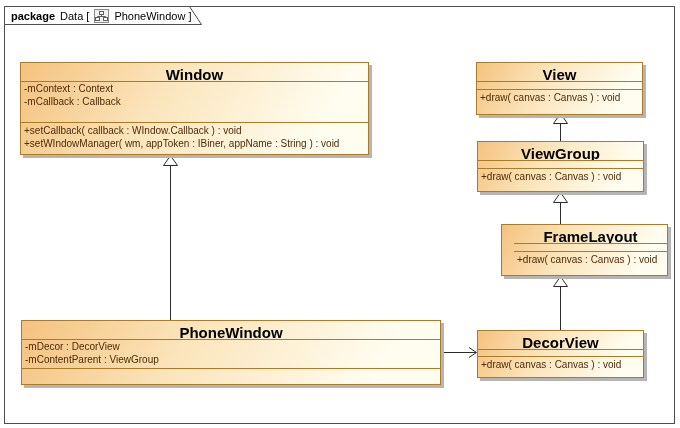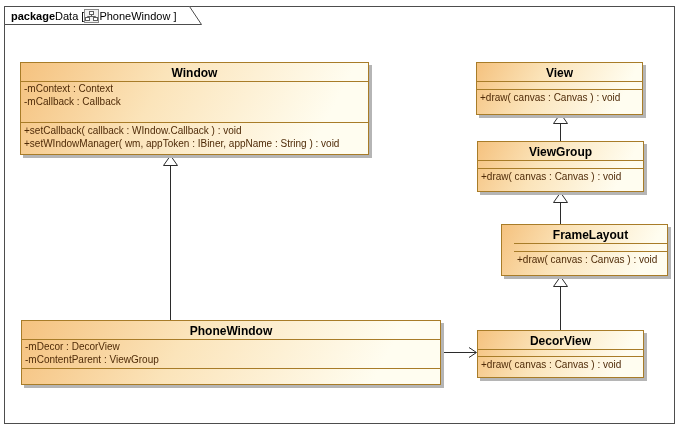--- a/index.html
+++ b/index.html
@@ -12,37 +12,37 @@
     --box-fill-end:#fffdf0; --member-text:#4f2b08; --title-text:#000000;
     --edge:#2b2b2b; --frame-border:#4d4d4d; --shadow:#b5b5b5;
   }
   .frame {
     position:absolute; left:4px; top:6px; width:669px; height:416px;
     border:1px solid var(--frame-border); background:transparent;
   }
   .tab-shape { position:absolute; left:4px; top:6px; }
   .tab-text {
     position:absolute; left:11px; top:9px; height:14px;
-    display:flex; align-items:center; 
+    display:flex; align-items:center; gap:5px;
     font-size:11px; color:#000; white-space:nowrap;
   }
   .tab-text .kw { font-weight:bold; }
   .tab-text svg { display:block; }
 
   .uml-class {
     position:absolute; box-sizing:border-box;
     border:1px solid var(--box-border);
     background:linear-gradient(118deg, var(--box-fill-start) 0%, var(--box-fill-mid) 38%, var(--box-fill-end) 85%);
     box-shadow:3px 3px 0 var(--shadow);
     display:flex; flex-direction:column;
   }
   .c-title {
     flex:none; box-sizing:border-box; height:19px;
     border-bottom:1px solid var(--box-border);
-    font-size:12px; font-weight:bold; color:var(--title-text);
+    font-size:15px; font-weight:bold; color:var(--title-text);
     text-align:center; padding-top:3px; white-space:nowrap; overflow:hidden;
   }
   .c-attrs {
     flex:none; box-sizing:border-box;
     border-bottom:1px solid var(--box-border);
     padding:1px 0 0 3px; overflow:hidden;
   }
   .c-methods { flex:1; box-sizing:border-box; padding:2px 0 0 3px; overflow:hidden; }
   .member {
     font-size:10px; line-height:12.5px; color:var(--member-text);

